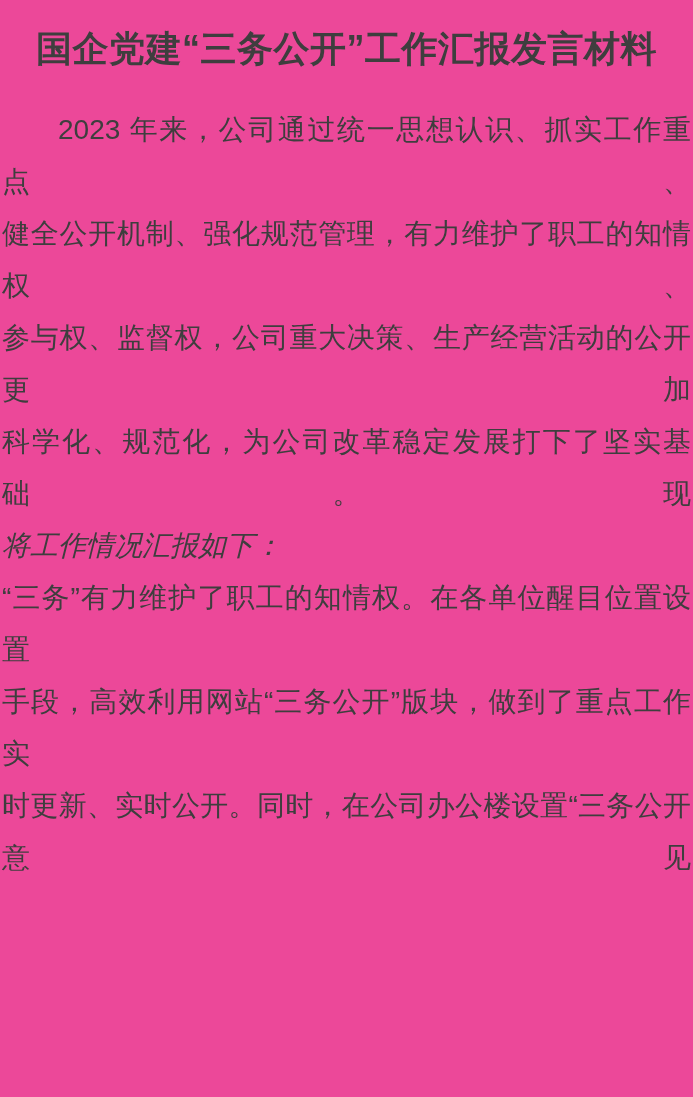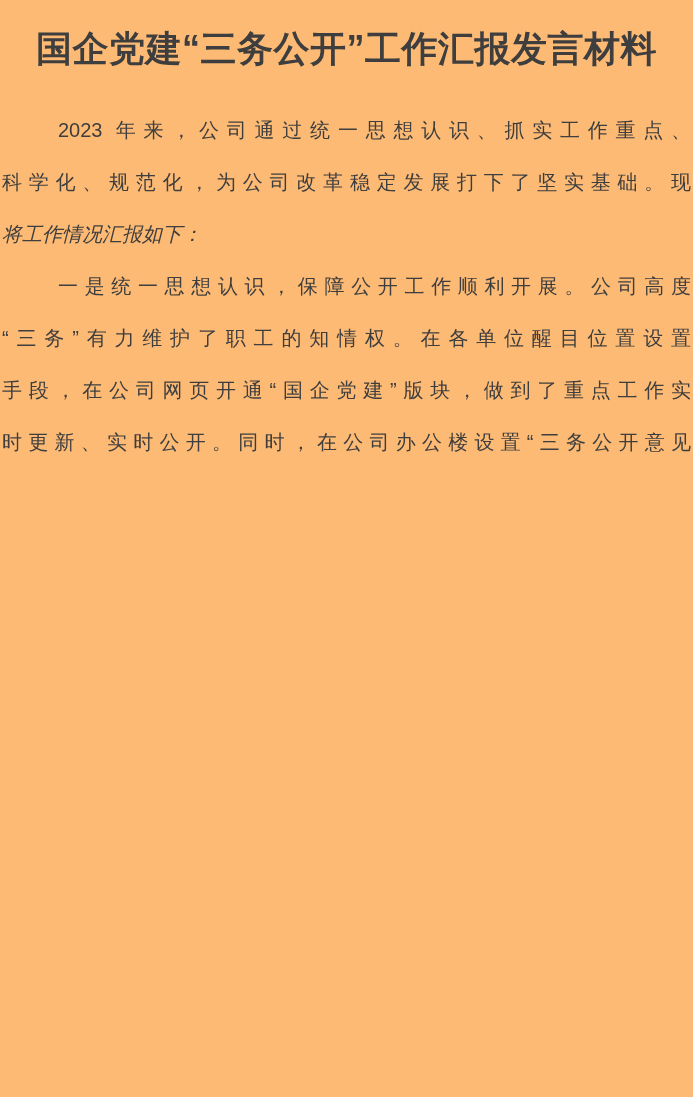--- a/index.html
+++ b/index.html
@@ -9,42 +9,42 @@
   }
   body {
     width: 693px;
     height: 1097px;
     overflow: hidden;
     font-family: "Liberation Sans", sans-serif;
   }
   .doc-page {
     width: 693px;
     height: 1097px;
-    background: #fdba74;
+    background: #ec4899;
     box-sizing: border-box;
     padding: 0 2px;
   }
   .doc-title {
     margin: 0;
     padding-top: 26px;
     font-size: 36px;
     line-height: 46px;
     font-weight: 700;
     text-align: center;
     color: #3e3e3e;
     letter-spacing: 0.5px;
   }
   .doc-body {
     margin-top: 32px;
   }
   .paragraph {
     margin: 0;
   }
   .line {
-    font-size: 20px;
+    font-size: 28px;
     line-height: 52px;
     color: #3e3e3e;
     text-align: justify;
     text-align-last: justify;
     overflow: hidden;
   }
   .line.indent {
     text-indent: 56px;
   }
   .line.para-end {
@@ -53,23 +53,24 @@
   }
 </style>
 </head>
 <body>
 
 <div class="doc-page">
   <h1 class="doc-title">国企党建“三务公开”工作汇报发言材料</h1>
   <div class="doc-body">
       <div class="paragraph">
         <div class="line indent">2023 年来，公司通过统一思想认识、抓实工作重点、</div>
+        <div class="line">健全公开机制、强化规范管理，有力维护了职工的知情权、</div>
+        <div class="line">参与权、监督权，公司重大决策、生产经营活动的公开更加</div>
         <div class="line">科学化、规范化，为公司改革稳定发展打下了坚实基础。现</div>
         <div class="line para-end">将工作情况汇报如下：</div>
       </div>
       <div class="paragraph">
-        <div class="line indent">一是统一思想认识，保障公开工作顺利开展。公司高度</div>
         <div class="line">“三务”有力维护了职工的知情权。在各单位醒目位置设置</div>
-        <div class="line">手段，在公司网页开通“国企党建”版块，做到了重点工作实</div>
+        <div class="line">手段，高效利用网站“三务公开”版块，做到了重点工作实</div>
         <div class="line">时更新、实时公开。同时，在公司办公楼设置“三务公开意见</div>
       </div>
     </div>
 </div>
 
 </body></html>

